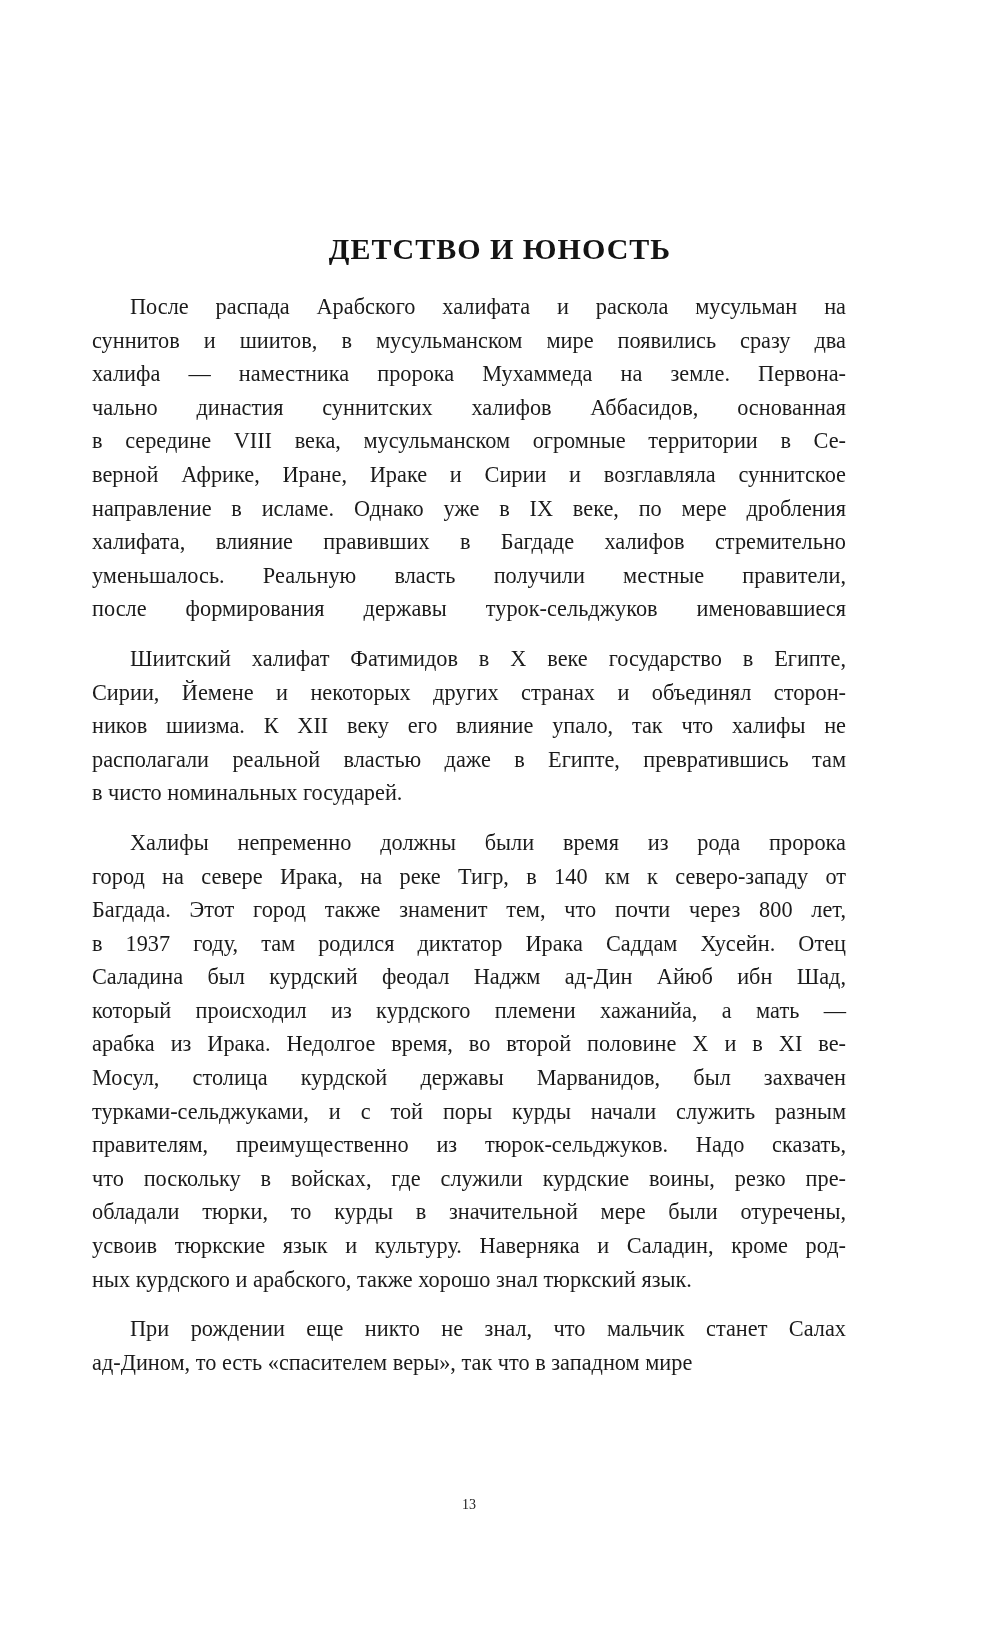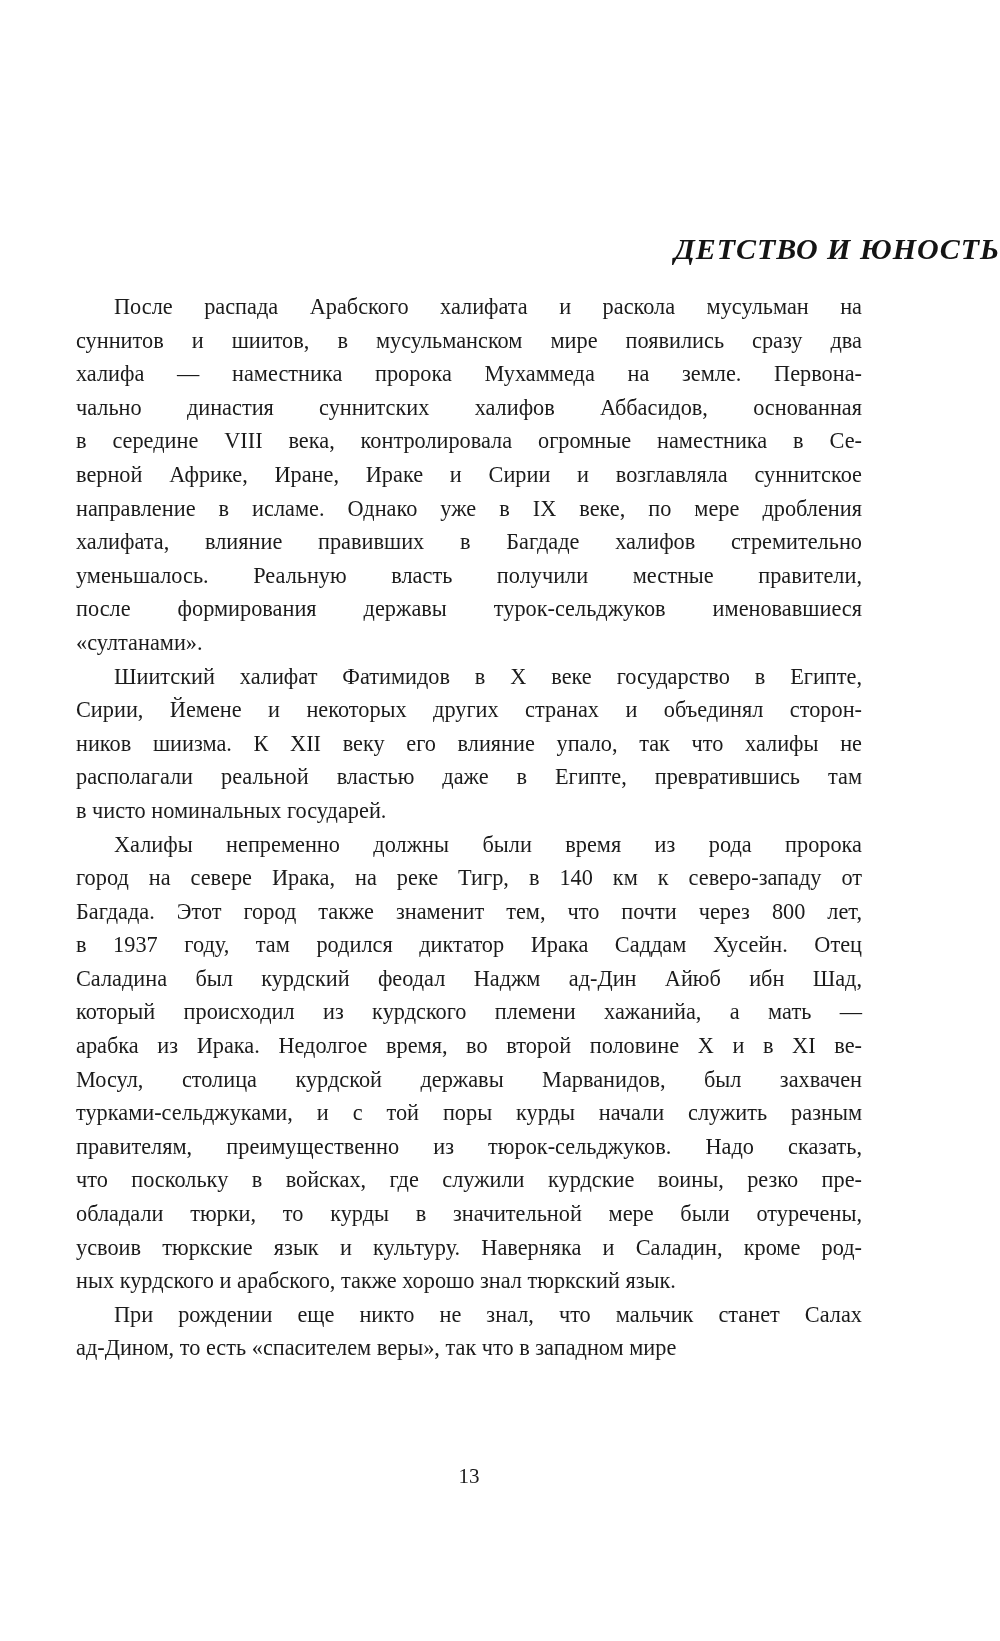--- a/index.html
+++ b/index.html
@@ -12,80 +12,78 @@
     width: 1000px;
     height: 1641px;
     background: #ffffff;
     color: #1b1b1b;
     font-family: "Liberation Serif", serif;
     overflow: hidden;
   }
   .chapter-title {
     margin: 0;
     padding-top: 232px;
-    text-align: right;
+    text-align: center;
     font-size: 30px;
     font-weight: bold;
     letter-spacing: 1px;
     color: #141414;
-    font-style: italic;
   }
   .body-text {
     margin-left: 76px;
     width: 786px;
     margin-top: 24px;
     font-size: 22.3px;
     line-height: 33.6px;
     color: #1b1b1b;
   }
   .paragraph {
-    margin: 0;
+    margin: 16px;
   }
   .line {
     text-align: justify;
     text-align-last: justify;
     -moz-text-align-last: justify;
     white-space: normal;
   }
   .line.first {
     text-indent: 38px;
   }
   .line.last {
     text-align-last: left;
     -moz-text-align-last: left;
   }
   .page-number {
     position: absolute;
     left: 76px;
     width: 786px;
-    bottom: 152px;
+    bottom: 128px;
     text-align: center;
-    font-size: 21px;
+    font-size: 14px;
     color: #1b1b1b;
   }
 </style>
 </head>
 <body>
 
 <div class="page">
   <h1 class="chapter-title">ДЕТСТВО И ЮНОСТЬ</h1>
 
   <div class="body-text">
       <div class="paragraph">
         <div class="line first">После распада Арабского халифата и раскола мусульман на</div>
         <div class="line">суннитов и шиитов, в мусульманском мире появились сразу два</div>
         <div class="line">халифа — наместника пророка Мухаммеда на земле. Первона-</div>
         <div class="line">чально династия суннитских халифов Аббасидов, основанная</div>
-        <div class="line">в середине VIII века, контролировала огромные наместника в Се-</div>
+        <div class="line">в середине VIII века, мусульманском огромные территории в Се-</div>
         <div class="line">верной Африке, Иране, Ираке и Сирии и возглавляла суннитское</div>
         <div class="line">направление в исламе. Однако уже в IX веке, по мере дробления</div>
         <div class="line">халифата, влияние правивших в Багдаде халифов стремительно</div>
         <div class="line">уменьшалось. Реальную власть получили местные правители,</div>
         <div class="line">после формирования державы турок-сельджуков именовавшиеся</div>
-        <div class="line last">«султанами».</div>
       </div>
       <div class="paragraph">
         <div class="line first">Шиитский халифат Фатимидов в X веке государство в Египте,</div>
         <div class="line">Сирии, Йемене и некоторых других странах и объединял сторон-</div>
         <div class="line">ников шиизма. К XII веку его влияние упало, так что халифы не</div>
         <div class="line">располагали реальной властью даже в Египте, превратившись там</div>
         <div class="line last">в чисто номинальных государей.</div>
       </div>
       <div class="paragraph">
         <div class="line first">Халифы непременно должны были время из рода пророка</div>

